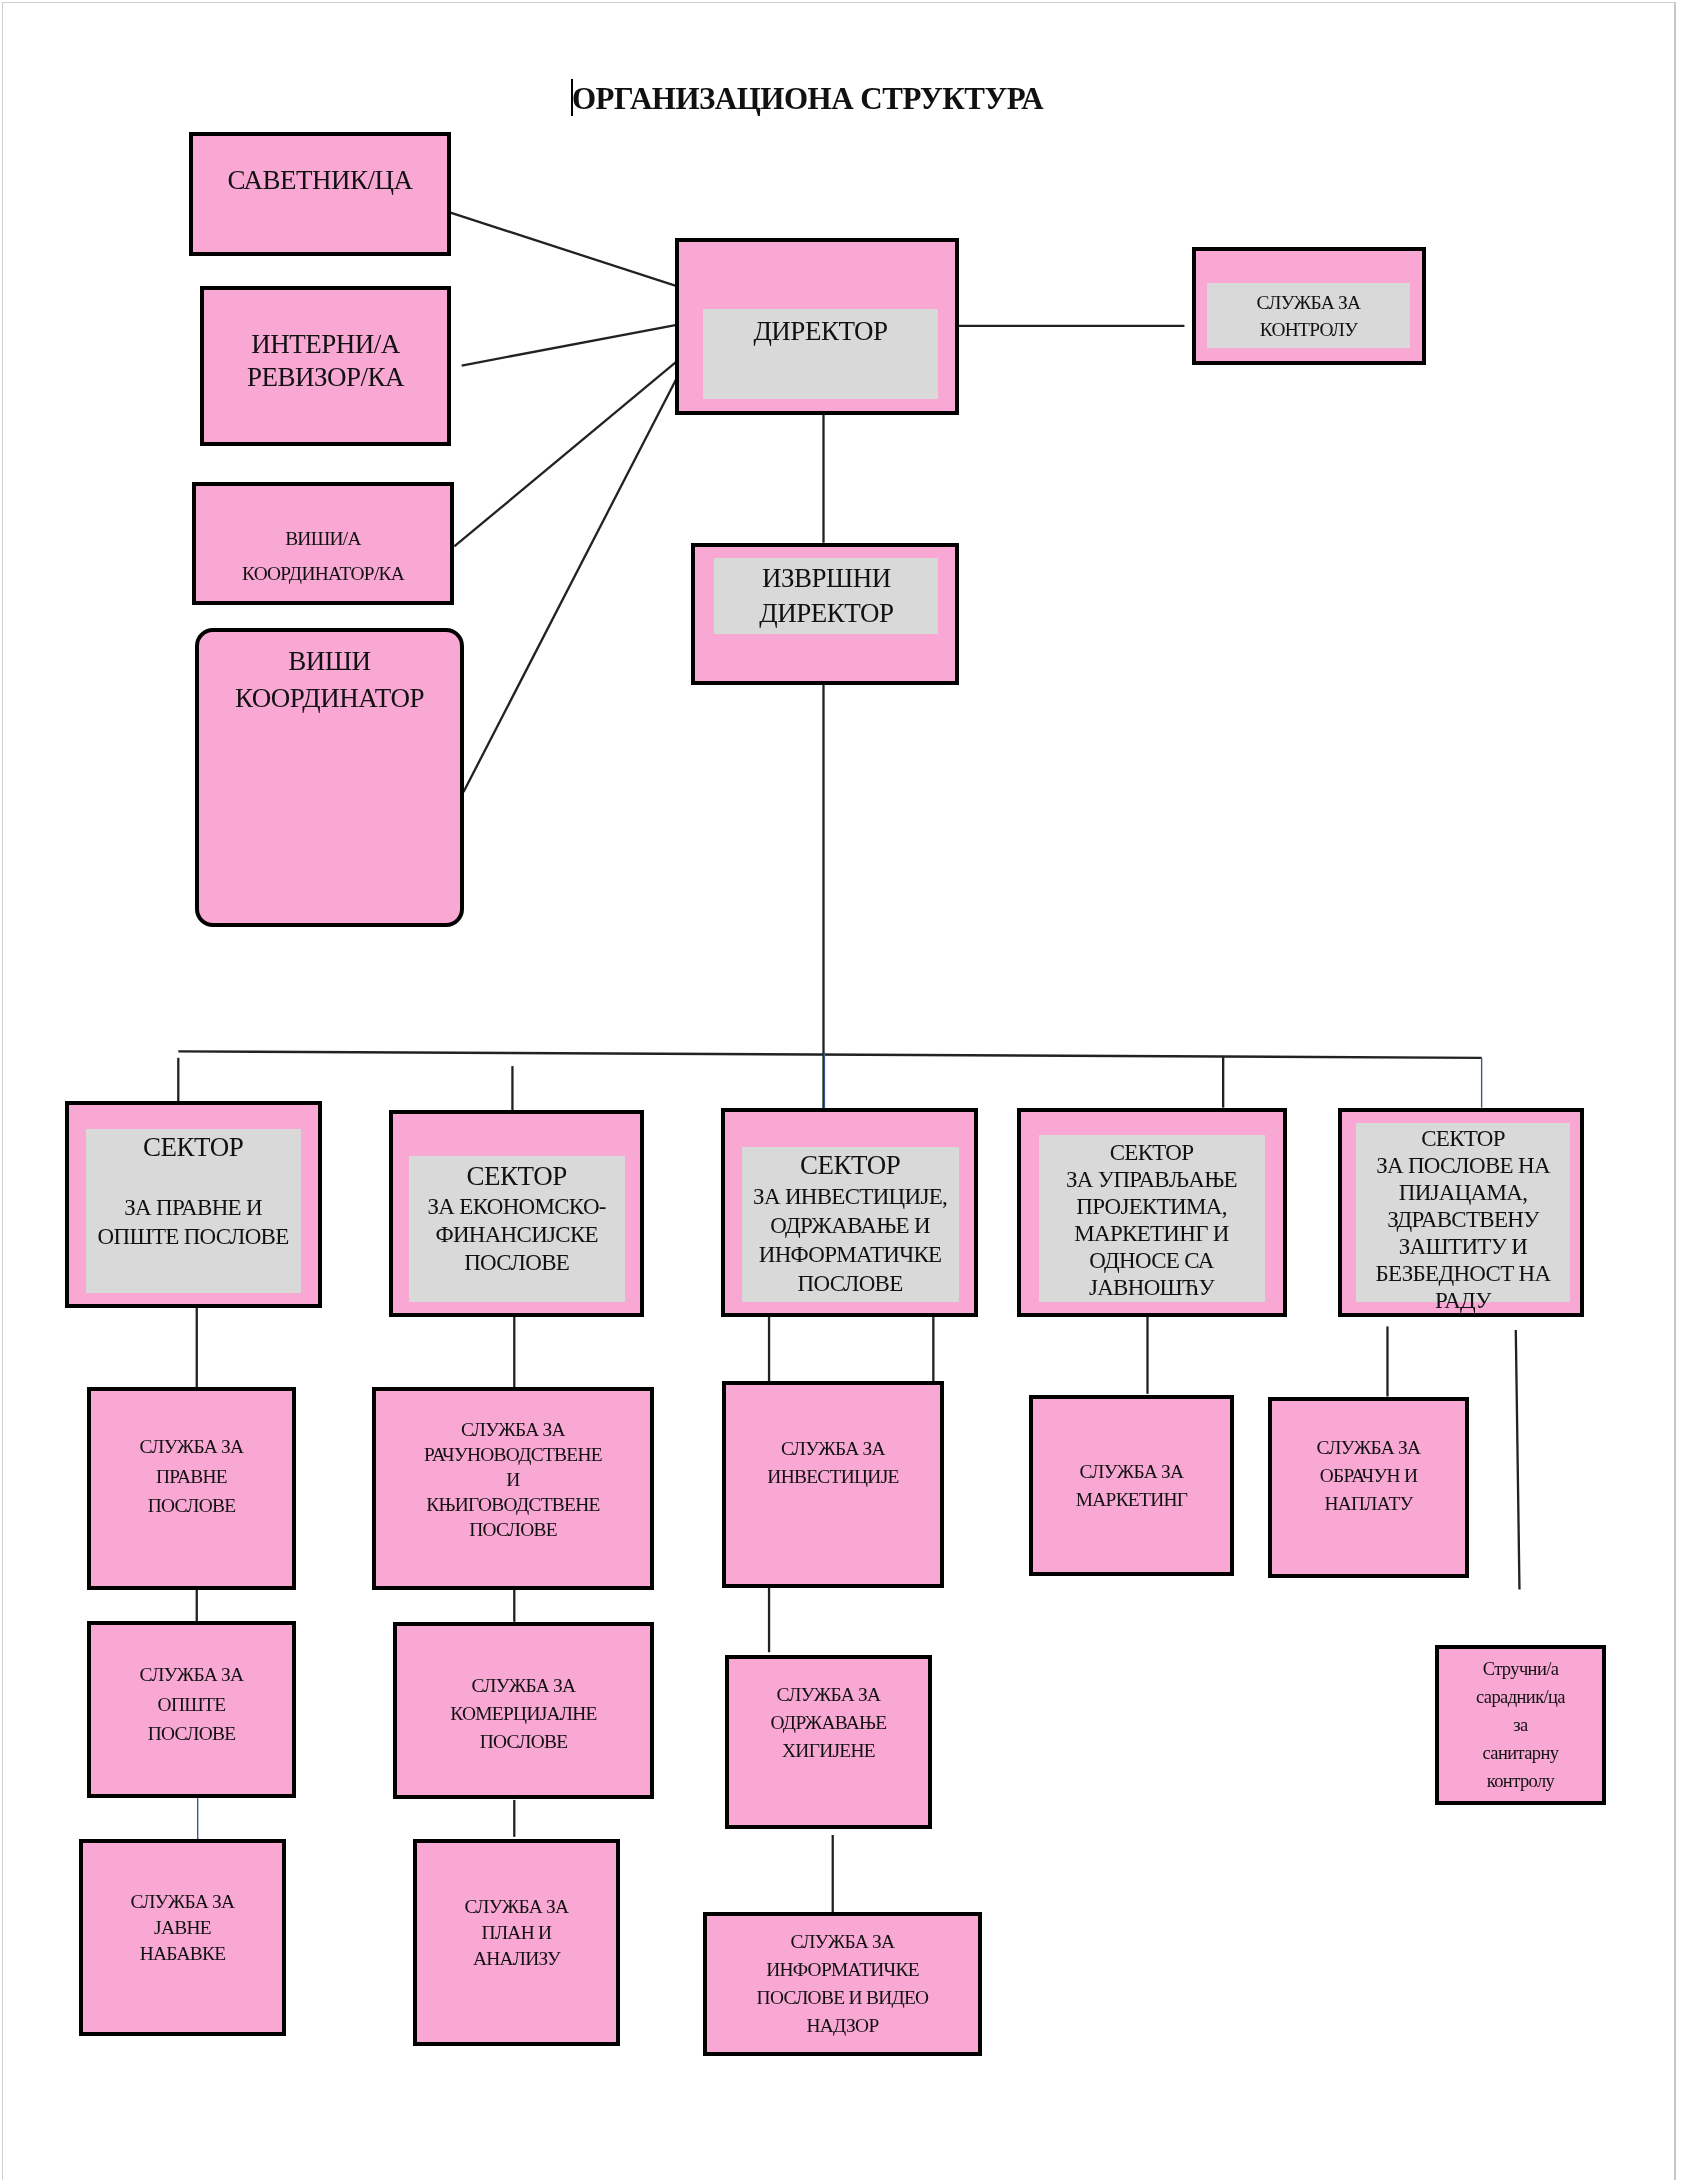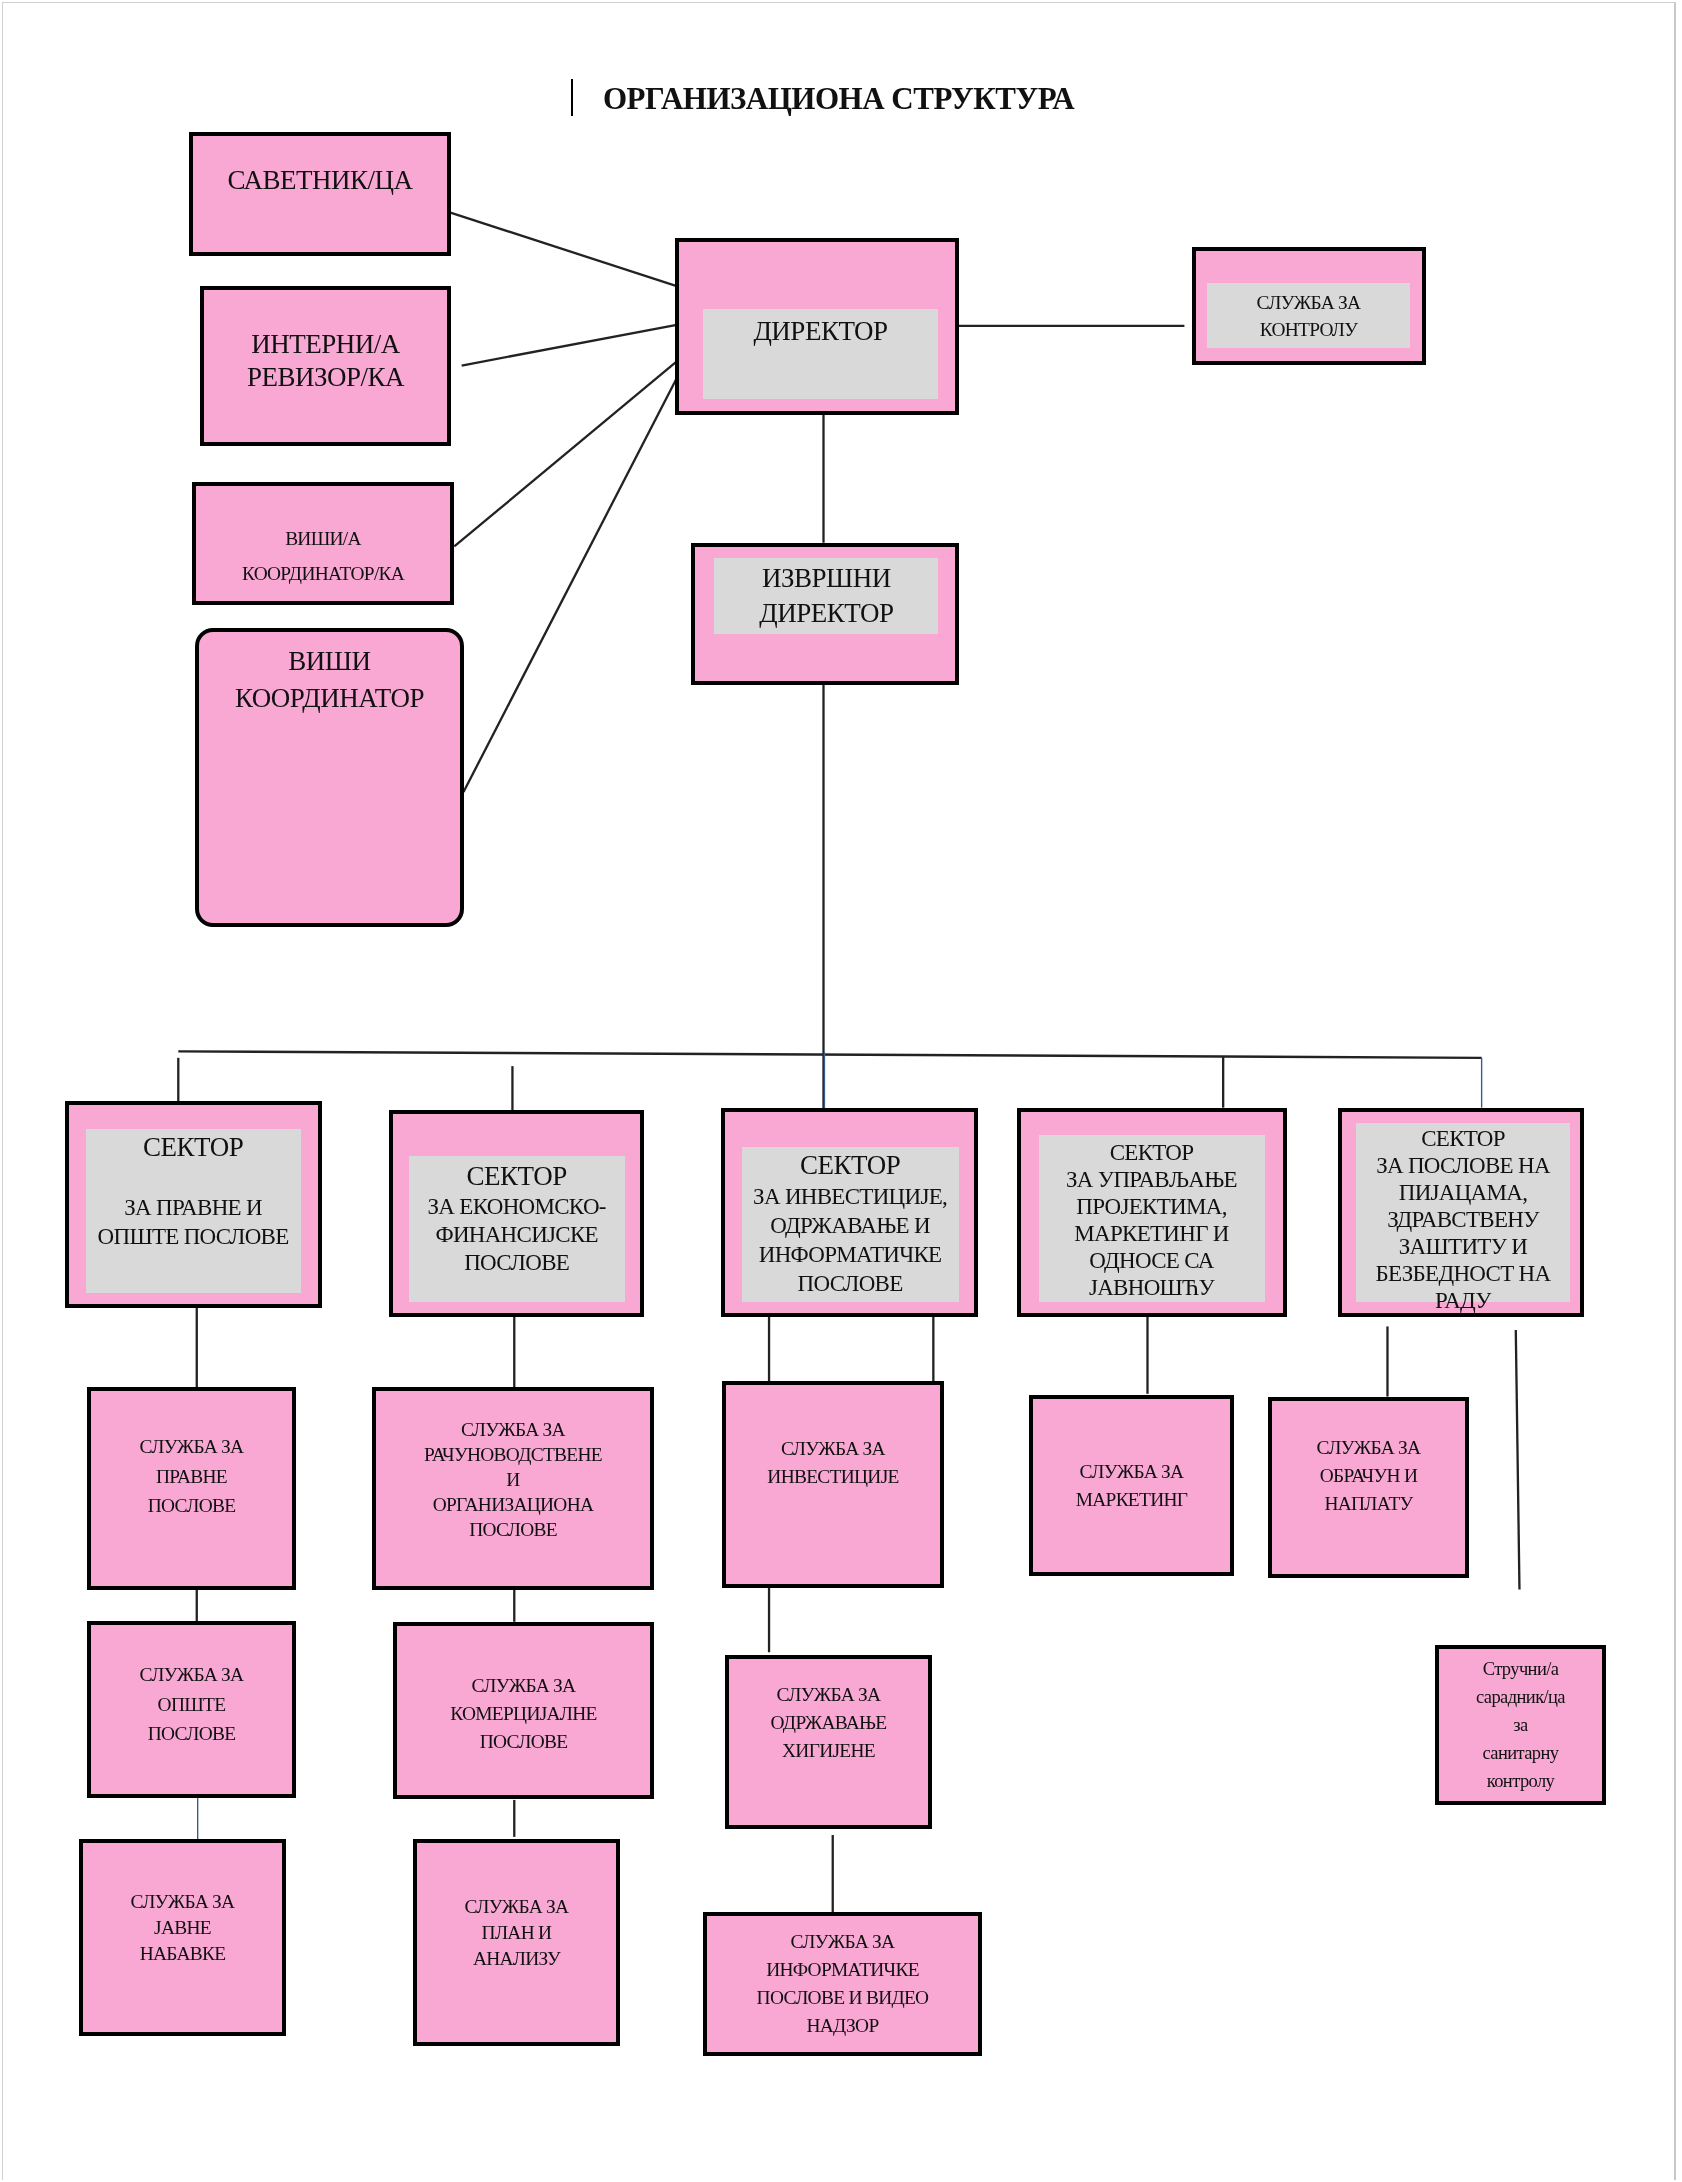--- a/index.html
+++ b/index.html
@@ -2,21 +2,21 @@
 <html style="font-size:14.8px"><head>
 <meta charset="utf-8">
 <style>
   html, body { margin: 0; padding: 0; background: #ffffff; }
   body { width: 1683px; height: 2183px; position: relative; overflow: hidden;
          font-family: "Liberation Serif", "DejaVu Serif", serif; color: #111; }
   .page-frame { position: absolute; left: 1.8px; top: 1.8px; width: 1674px; height: 2178px;
                 border-top: 1.8px solid #d0d0d0; border-left: 1.8px solid #d0d0d0; border-right: 2.8px solid #c8c8c8;
                 box-sizing: border-box; }
   .title { position: absolute; left: 572px; top: 78px; width: 554px; height: 41px;
-           font-size: 31px; font-weight: bold; line-height: 41px; letter-spacing: -0.5px; white-space: nowrap; padding-left: 31px; }
+           font-size: 31px; font-weight: bold; line-height: 41px; letter-spacing: -0.5px; white-space: nowrap; }
   .caret { position: absolute; left: 571px; top: 79px; width: 1.8px; height: 37px; background: #000; }
   svg.links { position: absolute; left: 0; top: 0; }
   .box { position: absolute; border: 4.6px solid #000; box-sizing: border-box; background: #f9a8d4;
          display: flex; align-items: center; justify-content: center; text-align: center; }
   .box .shade { position: absolute; background: #d9d9d9; display: flex; flex-direction: column;
                 align-items: center; justify-content: center; text-align: center; }
   .lbl { font-size: 20px; line-height: 28px; text-transform: none; letter-spacing: -0.7px; }
   .lbl-lg { font-size: 27px; line-height: 33px; letter-spacing: -0.5px; }
   .lbl-md { font-size: 23px; line-height: 29px; letter-spacing: -0.7px; }
   .lbl-sm { font-size: 19.4px; line-height: 27px; letter-spacing: -0.7px; }
@@ -197,21 +197,21 @@
     <span>ЈАВНЕ</span>
     <span>НАБАВКЕ</span>
   </div>
 </div>
 
 <div class="box" style="left:372px;top:1387px;width:282px;height:203px;">
   <div class="lbl lbl-sm multi" style="line-height:25px;margin-top:-18.5px;">
     <span>СЛУЖБА ЗА</span>
     <span>РАЧУНОВОДСТВЕНЕ</span>
     <span>И</span>
-    <span>ОРГАНИЗАЦИОНА</span>
+    <span>КЊИГОВОДСТВЕНЕ</span>
     <span>ПОСЛОВЕ</span>
   </div>
 </div>
 <div class="box" style="left:393px;top:1622px;width:261px;height:177px;align-items:flex-start;padding-top:46px;">
   <div class="lbl lbl-sm multi" style="line-height:28px;">
     <span>СЛУЖБА ЗА</span>
     <span>КОМЕРЦИЈАЛНЕ</span>
     <span>ПОСЛОВЕ</span>
   </div>
 </div>

